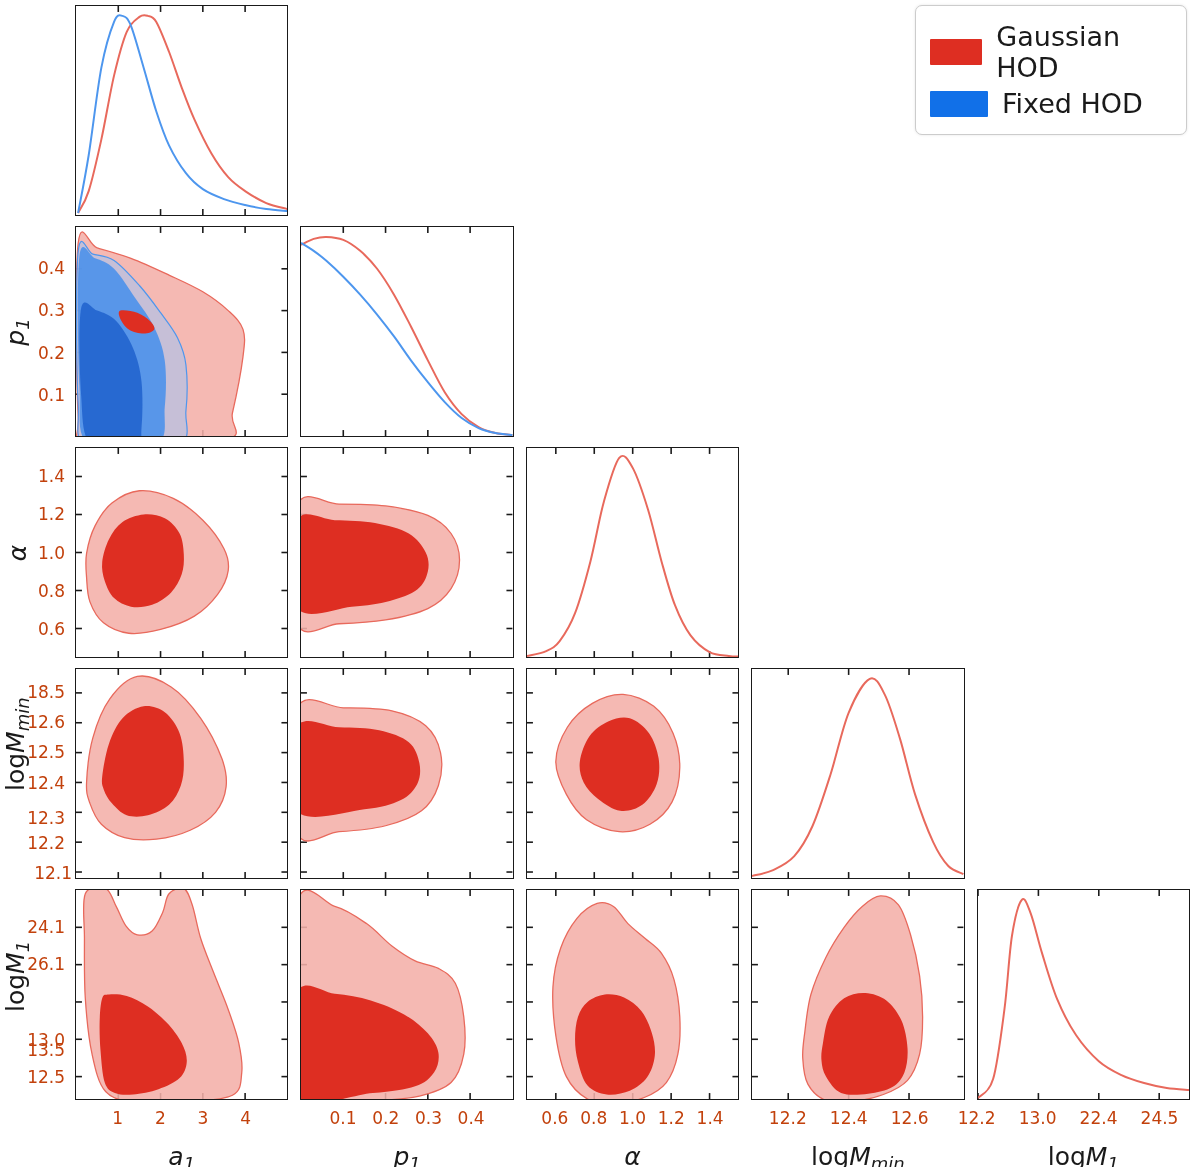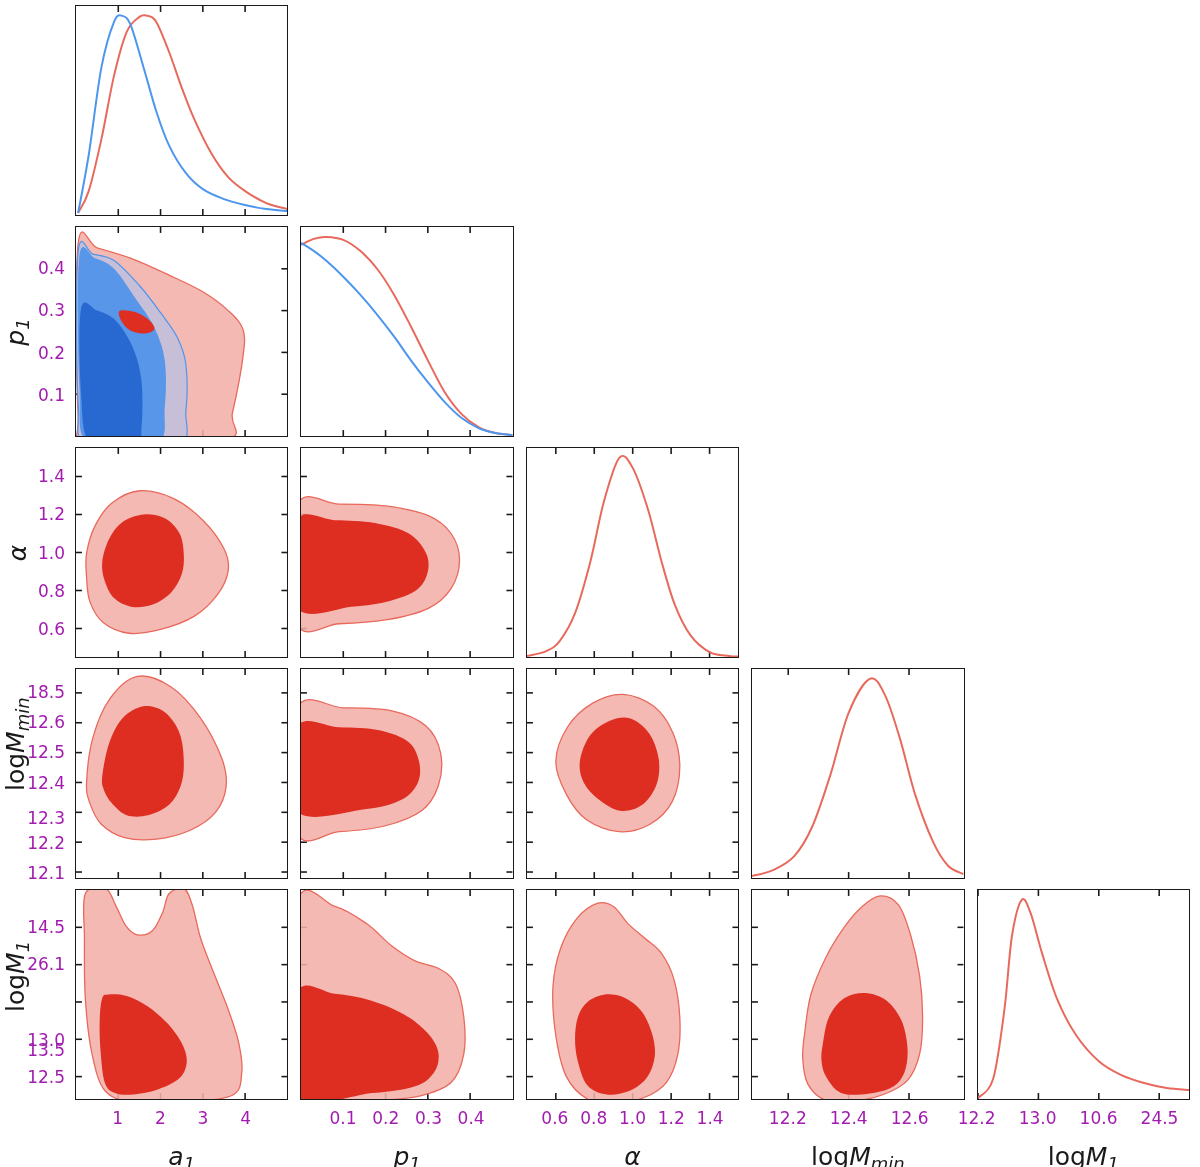--- a/index.html
+++ b/index.html
@@ -1,20 +1,20 @@
 <!DOCTYPE html>
 <html><head>
 <meta charset="utf-8">
 <style>
   html,body{margin:0;padding:0;background:#ffffff;}
   body{width:1200px;height:1167px;font-family:"DejaVu Sans","Liberation Sans",sans-serif;}
   #root{position:relative;width:1200px;height:1167px;overflow:hidden;}
   .panel{position:absolute;box-sizing:border-box;border:1.6px solid #1a1a1a;background:#ffffff;overflow:hidden;}
   .panel svg{display:block;width:100%;height:100%;}
-  .ticklabel{position:absolute;font-size:17px;color:#a21caf;white-space:nowrap;}
+  .ticklabel{position:absolute;font-size:17px;color:#c2410c;white-space:nowrap;}
   .xtick{transform:translateX(-50%);}
   .ytick{transform:translateY(-50%);text-align:right;}
   .axlabel{position:absolute;font-size:25px;color:#1a1a1a;white-space:nowrap;text-align:center;}
   .axlabel.x{transform:translateX(-50%);}
   .axlabel.y{transform-origin:center center;}
   .legend{position:absolute;box-sizing:border-box;background:#ffffff;border:1px solid #cccccc;border-radius:7px;
           box-shadow:0 0 3px rgba(0,0,0,0.10);padding:10px 14px;}
   .legrow{display:flex;align-items:center;margin:5px 0;}
   .swatch{width:58px;height:26px;margin-right:14px;border-radius:1px;}
   .legtext{font-size:27px;color:#1a1a1a;}
@@ -392,41 +392,51 @@
     <div class="ticklabel xtick" style="left: 632.5px; top: 1108px;">1.0</div>
     <div class="ticklabel xtick" style="left: 671.3px; top: 1108px;">1.2</div>
     <div class="ticklabel xtick" style="left: 710.1px; top: 1108px;">1.4</div>
     <div class="axlabel x" style="left: 632.5px; top: 1142px;"><span class="ital">α</span></div>
     <div class="ticklabel xtick" style="left: 787.783px; top: 1108px;">12.2</div>
     <div class="ticklabel xtick" style="left: 848.754px; top: 1108px;">12.4</div>
     <div class="ticklabel xtick" style="left: 909.726px; top: 1108px;">12.6</div>
     <div class="axlabel x" style="left: 857.9px; top: 1142px;">log<span class="ital">M</span><span class="sub ital">min</span></div>
     <div class="ticklabel xtick" style="left: 976.6px; top: 1108px;">12.2</div>
     <div class="ticklabel xtick" style="left: 1037.57px; top: 1108px;">13.0</div>
-    <div class="ticklabel xtick" style="left: 1098.54px; top: 1108px;">10.6</div>
+    <div class="ticklabel xtick" style="left: 1098.54px; top: 1108px;">22.4</div>
     <div class="ticklabel xtick" style="left: 1159.51px; top: 1108px;">24.5</div>
     <div class="axlabel x" style="left: 1083.3px; top: 1142px;">log<span class="ital">M</span><span class="sub ital">1</span></div>
     <div class="ticklabel ytick" style="left: 0px; width: 65px; top: 394.8px;">0.1</div>
     <div class="ticklabel ytick" style="left: 0px; width: 65px; top: 352.6px;">0.2</div>
     <div class="ticklabel ytick" style="left: 0px; width: 65px; top: 310.4px;">0.3</div>
     <div class="ticklabel ytick" style="left: 0px; width: 65px; top: 268.2px;">0.4</div>
     <div class="axlabel y" style="left: 0px; top: 331.5px; width: 34px; text-align: center; transform: translate(-50%, -50%) rotate(-90deg); margin-left: 17px;"><span class="ital">p</span><span class="sub ital">1</span></div>
     <div class="ticklabel ytick" style="left: 0px; width: 65px; top: 629.227px;">0.6</div>
     <div class="ticklabel ytick" style="left: 0px; width: 65px; top: 590.864px;">0.8</div>
     <div class="ticklabel ytick" style="left: 0px; width: 65px; top: 552.5px;">1.0</div>
     <div class="ticklabel ytick" style="left: 0px; width: 65px; top: 514.136px;">1.2</div>
     <div class="ticklabel ytick" style="left: 0px; width: 65px; top: 475.773px;">1.4</div>
     <div class="axlabel y" style="left: 0px; top: 552.5px; width: 34px; text-align: center; transform: translate(-50%, -50%) rotate(-90deg); margin-left: 17px;"><span class="ital">α</span></div>
-    <div class="ticklabel ytick" style="left: 0px; width: 65px; top: 872.971px;">12.1</div>
+    <div class="ticklabel ytick" style="left: 7px; width: 65px; top: 872.971px;">12.1</div>
     <div class="ticklabel ytick" style="left: 0px; width: 65px; top: 842.829px;">12.2</div>
     <div class="ticklabel ytick" style="left: 0px; width: 65px; top: 818px;">12.3</div>
     <div class="ticklabel ytick" style="left: 0px; width: 65px; top: 782.543px;">12.4</div>
     <div class="ticklabel ytick" style="left: 0px; width: 65px; top: 752.4px;">12.5</div>
     <div class="ticklabel ytick" style="left: 0px; width: 65px; top: 722.257px;">12.6</div>
     <div class="ticklabel ytick" style="left: 0px; width: 65px; top: 692.114px;">18.5</div>
     <div class="axlabel y" style="left: 0px; top: 773.5px; width: 34px; text-align: center; transform: translate(-50%, -50%) rotate(-90deg); margin-left: 17px;">log<span class="ital">M</span><span class="sub ital">min</span></div>
     <div class="ticklabel ytick" style="left: 0px; width: 65px; top: 1077.39px;">12.5</div>
     <div class="ticklabel ytick" style="left: 0px; width: 65px; top: 1039.71px;">13.0</div>
     <div class="ticklabel ytick" style="left: 0px; width: 65px; top: 1050px;">13.5</div>
     <div class="ticklabel ytick" style="left: 0px; width: 65px; top: 964.357px;">26.1</div>
-    <div class="ticklabel ytick" style="left: 0px; width: 65px; top: 926.679px;">14.5</div>
+    <div class="ticklabel ytick" style="left: 0px; width: 65px; top: 926.679px;">24.1</div>
     <div class="axlabel y" style="left: 0px; top: 994.5px; width: 34px; text-align: center; transform: translate(-50%, -50%) rotate(-90deg); margin-left: 17px;">log<span class="ital">M</span><span class="sub ital">1</span></div>
+    <div class="legend" style="left: 915px; top: 5px; width: 272px;">
+      <div class="legrow">
+        <div class="swatch" style="background: rgb(222, 46, 34);"></div>
+        <div class="legtext">Gaussian HOD</div>
+      </div>
+      <div class="legrow">
+        <div class="swatch" style="background: rgb(17, 112, 232);"></div>
+        <div class="legtext">Fixed HOD</div>
+      </div>
+    </div>
   </div>
 
 </body></html>

